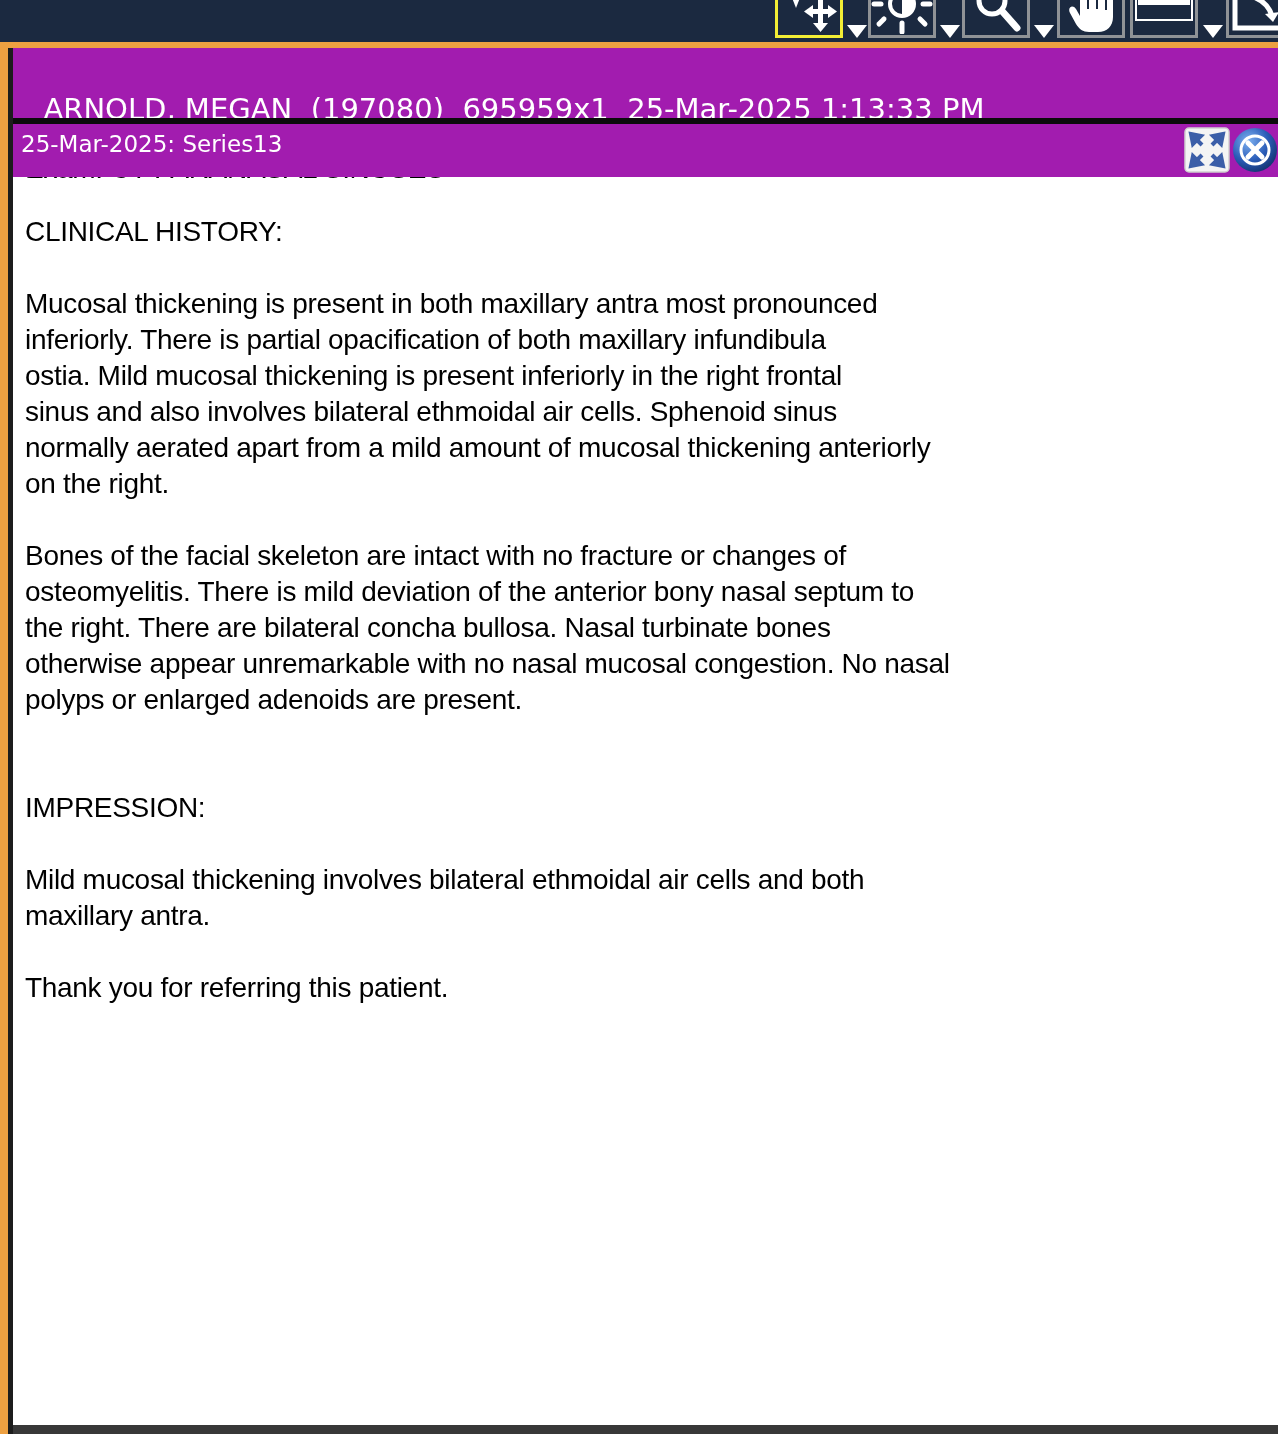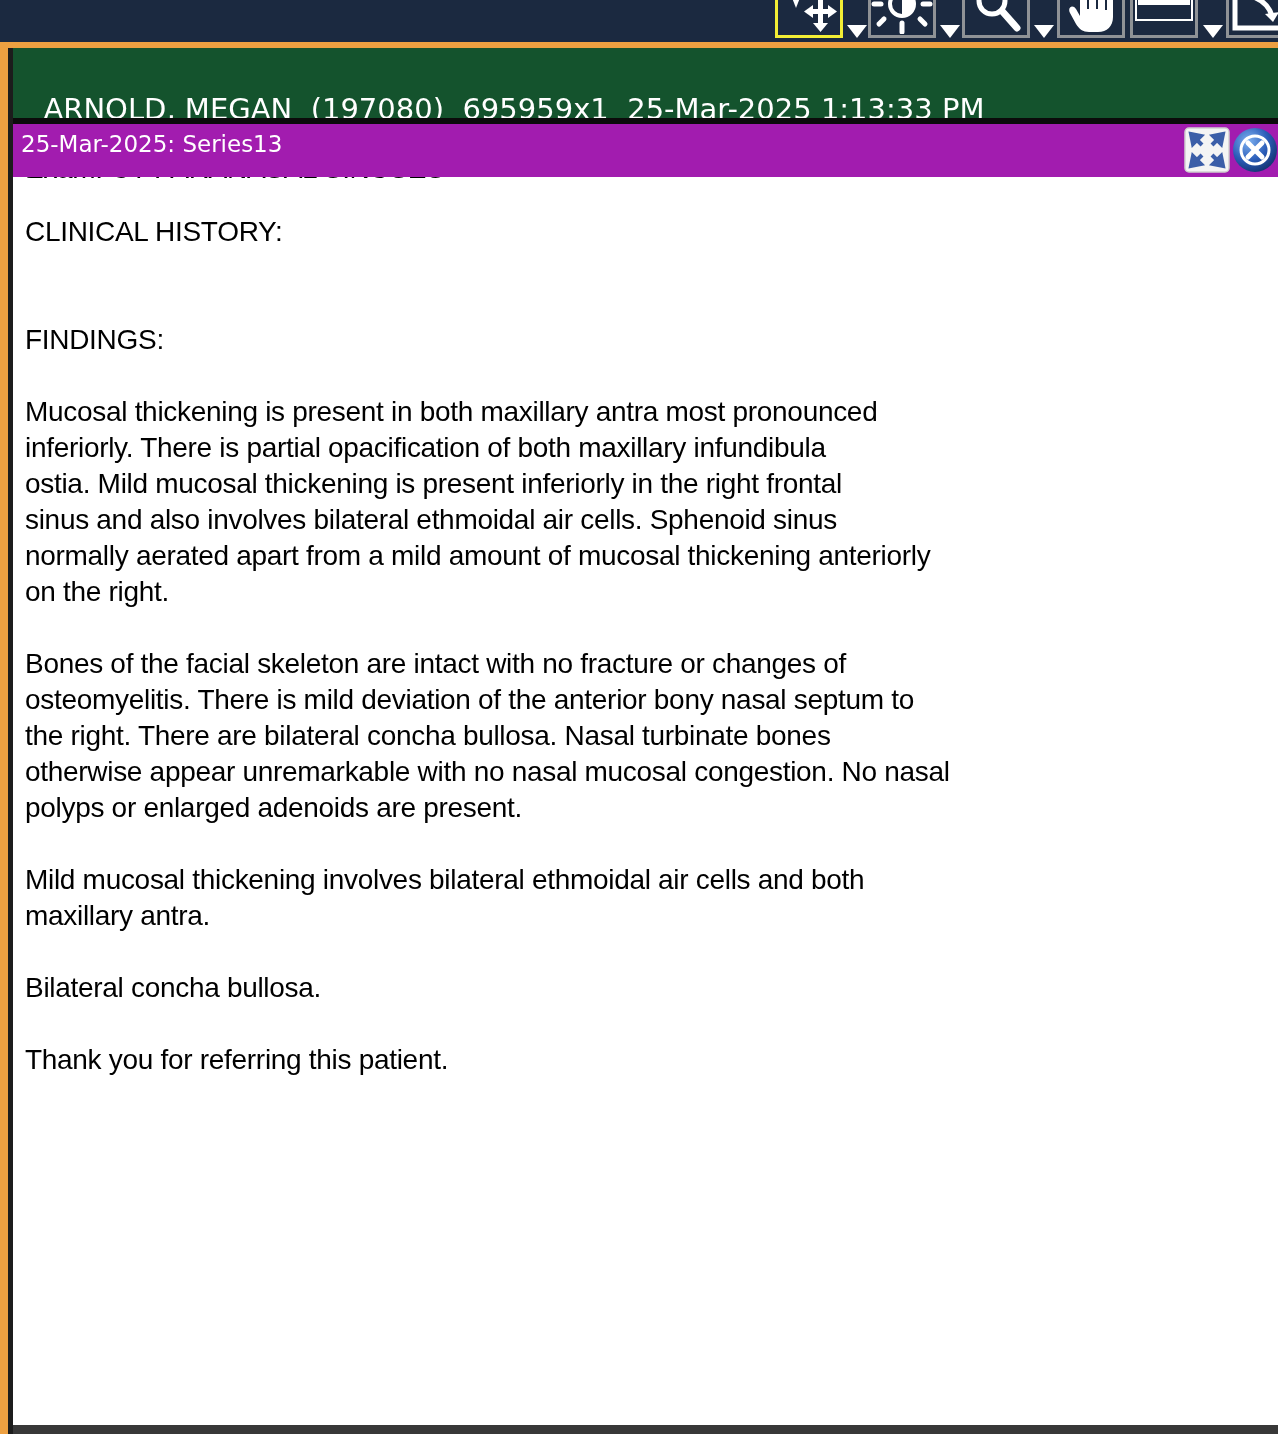--- a/index.html
+++ b/index.html
@@ -12,21 +12,21 @@
   .toolbtn{position:absolute;top:-16px;height:54px;width:68px;background:#1B2940;border:3px solid #8F9296;box-sizing:border-box;}
   .toolbtn.selected{border-color:#F3EE35;}
   .toolbtn svg{position:absolute;bottom:1px;left:0;}
   .dd-triangle{position:absolute;bottom:4px;width:0;height:0;
     border-left:10px solid transparent;border-right:10px solid transparent;border-top:13px solid #ffffff;}
   
   .frame-top{position:absolute;top:42px;left:0;width:1278px;height:6px;background:#EDA041;}
   .frame-left{position:absolute;top:42px;left:0;width:8px;bottom:0;background:#EDA041;}
   .frame-left-inner{position:absolute;top:48px;left:8px;width:5px;bottom:0;background:#1c1c1c;}
   
-  .patient-bar{position:absolute;top:48px;left:13px;right:0;height:70px;background:#14532d;
+  .patient-bar{position:absolute;top:48px;left:13px;right:0;height:70px;background:#a21caf;
     color:#ffffff;font-size:29px;white-space:pre;padding:10px 0 0 12px;box-sizing:border-box;}
   .bar-sep{position:absolute;top:118px;left:13px;right:0;height:6px;background:#0B0B0B;}
   
   .series-bar{position:absolute;top:124px;left:13px;right:0;height:53px;background:#a21caf;}
   .series-label{position:absolute;top:7px;left:8px;color:#ffffff;font-size:23px;white-space:pre;}
   .series-icons{position:absolute;top:3px;right:0;height:46px;}
   .sicon{position:absolute;top:0;width:46px;height:46px;}
   .sicon.max{right:48px;}
   .sicon.close{right:0;}
   
@@ -175,32 +175,31 @@
         </g>
       </svg>
     </span>
   </div>
 </div>
 
 <div class="document">
   <div class="report">
     <div class="clip-line">Exam: CT PARANASAL SINUSES</div>
     <div class="after-exam">CLINICAL HISTORY:</div>
-    <div class="gap2">FINDINGS:</div>
     <div>Mucosal thickening is present in both maxillary antra most pronounced
 inferiorly. There is partial opacification of both maxillary infundibula
 ostia. Mild mucosal thickening is present inferiorly in the right frontal
 sinus and also involves bilateral ethmoidal air cells. Sphenoid sinus
 normally aerated apart from a mild amount of mucosal thickening anteriorly
 on the right.</div>
     <div>Bones of the facial skeleton are intact with no fracture or changes of
 osteomyelitis. There is mild deviation of the anterior bony nasal septum to
 the right. There are bilateral concha bullosa. Nasal turbinate bones
 otherwise appear unremarkable with no nasal mucosal congestion. No nasal
 polyps or enlarged adenoids are present.</div>
+    <div class="gap2">IMPRESSION:</div>
     <div>Mild mucosal thickening involves bilateral ethmoidal air cells and both
 maxillary antra.</div>
-    <div>Bilateral concha bullosa.</div>
     <div>Thank you for referring this patient.</div>
   </div>
 </div>
 
 <div class="bottom-strip"></div>
 
 </body></html>

